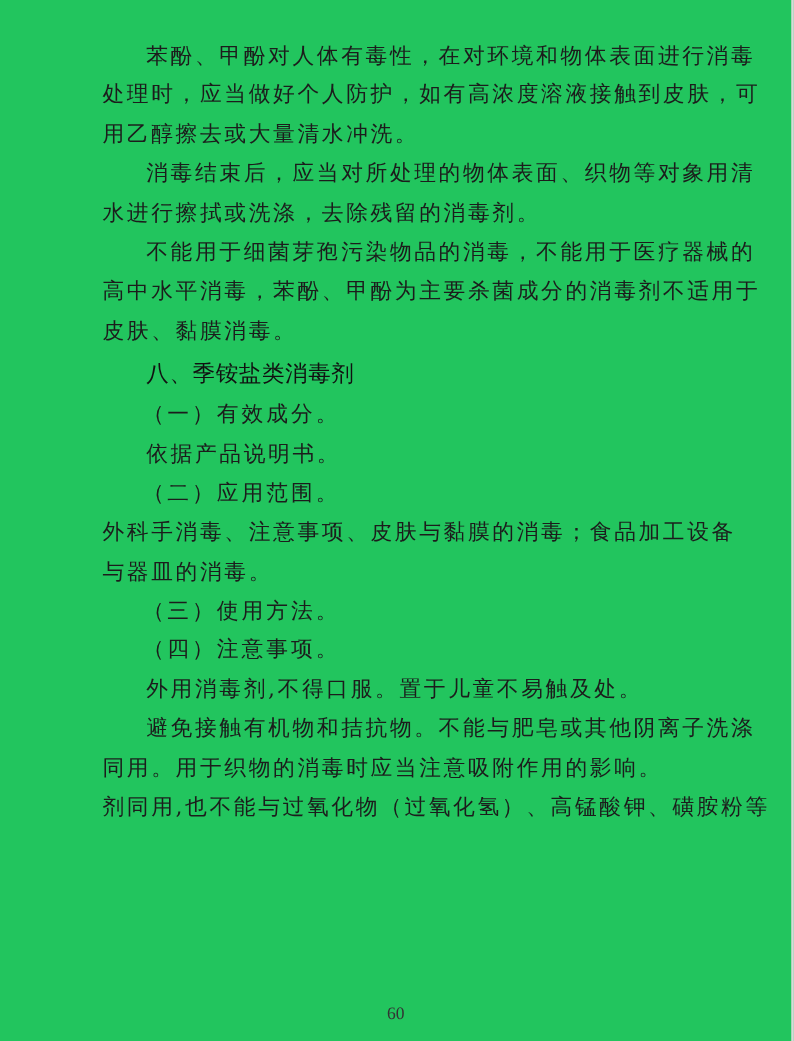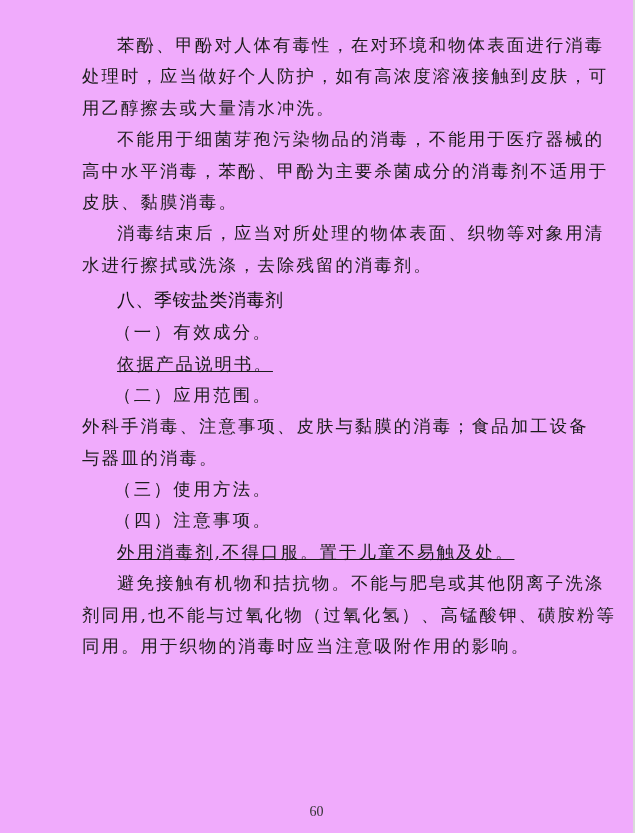--- a/index.html
+++ b/index.html
@@ -12,21 +12,21 @@
     height: 833px;
     position: relative;
     overflow: hidden;
   }
   .page {
     position: absolute;
     left: 0;
     top: 0;
     width: 633px;
     height: 833px;
-    background: #f0abfc;
+    background: #22c55e;
     border-right: 2px solid #d9d9d9;
     box-sizing: content-box;
   }
   .content {
     position: absolute;
     left: 82px;
     top: 30px;
     width: 470px;
     font-family: "DejaVu Serif", "Liberation Serif", serif;
     font-size: 17.4px;
@@ -46,21 +46,20 @@
     font-size: 18px;
     letter-spacing: 0.5px;
     padding-left: 35px;
     height: 34px;
     line-height: 34px;
     margin-top: 2px;
     color: #111111;
   }
   .indent {
     padding-left: 35px;
-    text-decoration: underline;
   }
   .sub-heading {
     padding-left: 32px;
     letter-spacing: 2.4px;
   }
   .page-number {
     position: absolute;
     left: 0;
     width: 633px;
     top: 804px;
@@ -76,28 +75,28 @@
 <div class="page">
   <div class="content">
 
     <div>
       <div class="line para-first">苯酚、甲酚对人体有毒性，在对环境和物体表面进行消毒</div>
       <div class="line">处理时，应当做好个人防护，如有高浓度溶液接触到皮肤，可</div>
       <div class="line">用乙醇擦去或大量清水冲洗。</div>
     </div>
 
     <div>
+      <div class="line para-first">消毒结束后，应当对所处理的物体表面、织物等对象用清</div>
+      <div class="line">水进行擦拭或洗涤，去除残留的消毒剂。</div>
+    </div>
+
+    <div>
       <div class="line para-first">不能用于细菌芽孢污染物品的消毒，不能用于医疗器械的</div>
       <div class="line">高中水平消毒，苯酚、甲酚为主要杀菌成分的消毒剂不适用于</div>
       <div class="line">皮肤、黏膜消毒。</div>
-    </div>
-
-    <div>
-      <div class="line para-first">消毒结束后，应当对所处理的物体表面、织物等对象用清</div>
-      <div class="line">水进行擦拭或洗涤，去除残留的消毒剂。</div>
     </div>
 
     <div class="heading">八、季铵盐类消毒剂</div>
 
     <div>
       <div class="line sub-heading">（一）有效成分。</div>
       <div class="line indent">依据产品说明书。</div>
     </div>
 
     <div>
@@ -107,20 +106,20 @@
     </div>
 
     <div>
       <div class="line sub-heading">（三）使用方法。</div>
     </div>
 
     <div>
       <div class="line sub-heading">（四）注意事项。</div>
       <div class="line indent">外用消毒剂,不得口服。置于儿童不易触及处。</div>
       <div class="line para-first">避免接触有机物和拮抗物。不能与肥皂或其他阴离子洗涤</div>
+      <div class="line">同用。用于织物的消毒时应当注意吸附作用的影响。</div>
       <div class="line">剂同用,也不能与过氧化物（过氧化氢）、高锰酸钾、磺胺粉等</div>
-      <div class="line">同用。用于织物的消毒时应当注意吸附作用的影响。</div>
     </div>
 
   </div>
 
   <div class="page-number">60</div>
 </div>
 
 </body></html>

